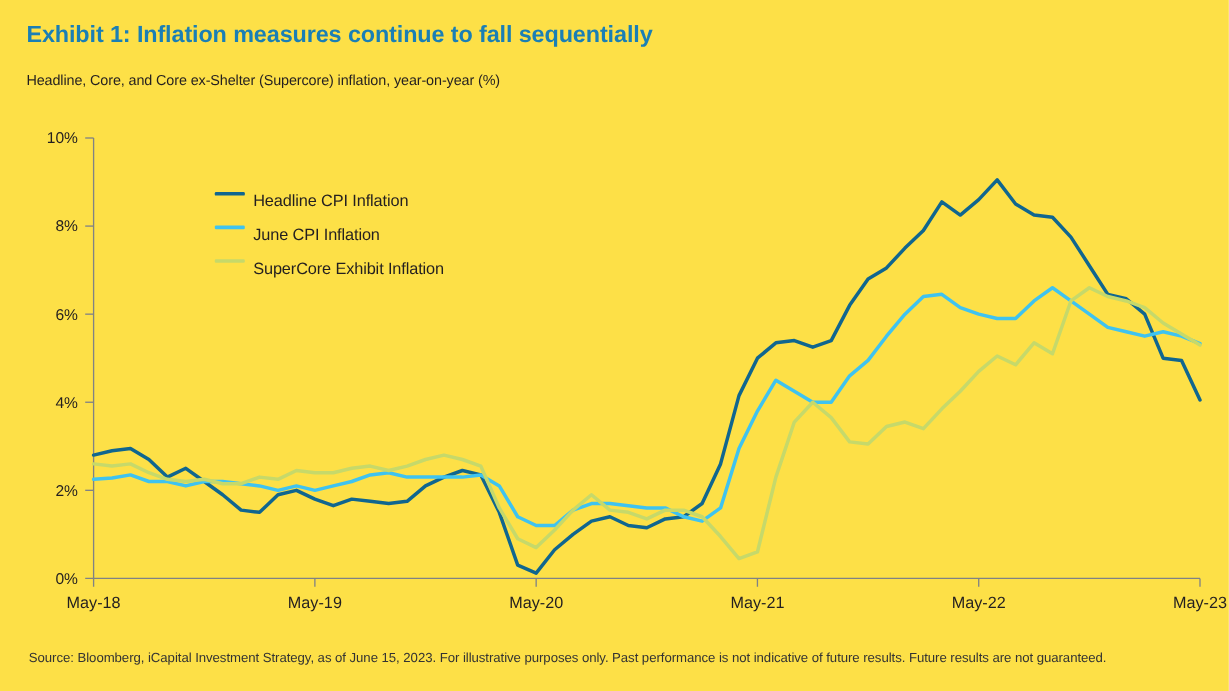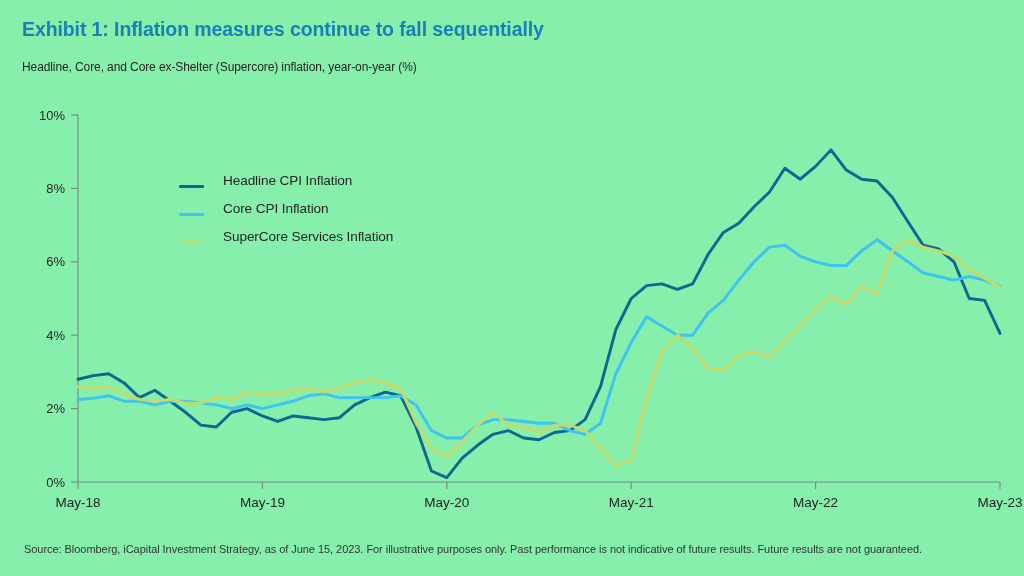--- a/index.html
+++ b/index.html
@@ -12,21 +12,21 @@
     height: 576px;
     font-family: "Liberation Sans", sans-serif;
     color: #231f20;
     overflow: hidden;
     position: relative;
   }
   #page {
     position: relative;
     width: 1024px;
     height: 576px;
-    background: #86efac;
+    background: #fde047;
   }
   #chart-title {
     position: absolute;
     left: 22px;
     top: 18px;
     font-size: 19.5px;
     font-weight: 600;
     color: #1a7fb5;
     letter-spacing: -0.1px;
     white-space: nowrap;
@@ -90,23 +90,22 @@
     stroke-linejoin: round;
     stroke-linecap: round;
   }
   #legend {
     position: absolute;
     left: 179px;
     top: 160px;
   }
   .legend-row {
     display: flex;
-    align-items: flex-end;
+    align-items: flex-start;
     height: 28px;
-    gap: 12px;
   }
   .legend-swatch {
     width: 25px;
     height: 3.4px;
     border-radius: 1px;
     margin-right: 7px;
     flex: 0 0 auto;
   }
   .legend-label {
     font-size: 13.6px;
@@ -163,23 +162,23 @@
     </svg>
   </div>
 
   <div id="legend">
       <div class="legend-row">
         <span class="legend-swatch" style="background: rgb(16, 102, 143);"></span>
         <span class="legend-label">Headline CPI Inflation</span>
       </div>
       <div class="legend-row">
         <span class="legend-swatch" style="background: rgb(63, 195, 240);"></span>
-        <span class="legend-label">Core CPI Inflation</span>
+        <span class="legend-label">June CPI Inflation</span>
       </div>
       <div class="legend-row">
         <span class="legend-swatch" style="background: rgb(198, 217, 106);"></span>
-        <span class="legend-label">SuperCore Services Inflation</span>
+        <span class="legend-label">SuperCore Exhibit Inflation</span>
       </div>
     </div>
 
   <div id="source-note">Source: Bloomberg, iCapital Investment Strategy, as of June 15, 2023. For illustrative purposes only. Past performance is not indicative of future results. Future results are not guaranteed.</div>
 
 </div>
 
 </body></html>

